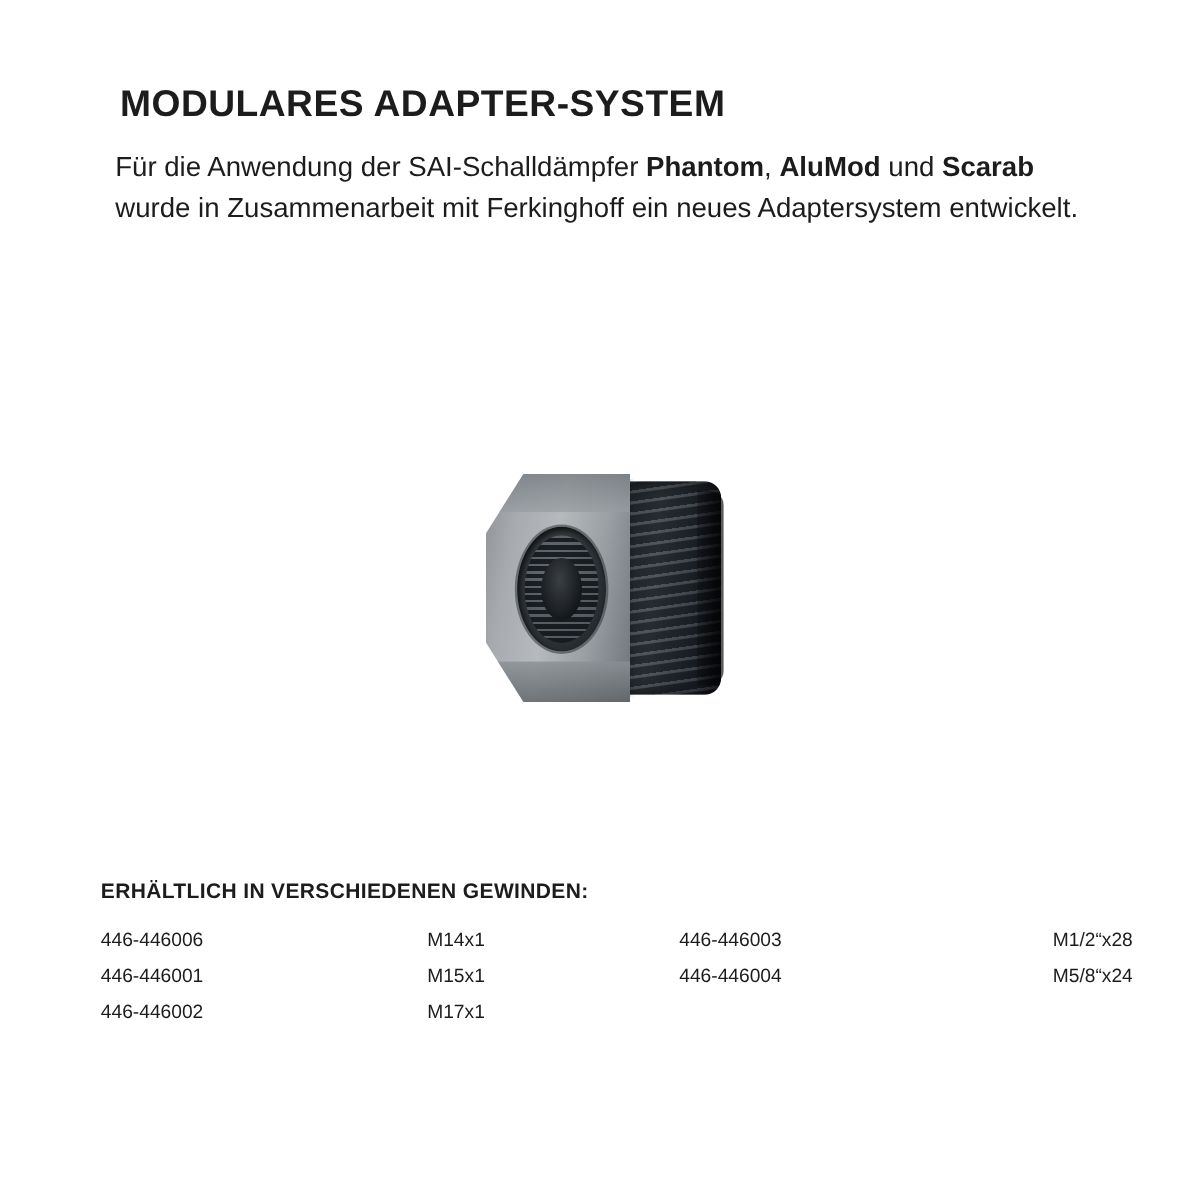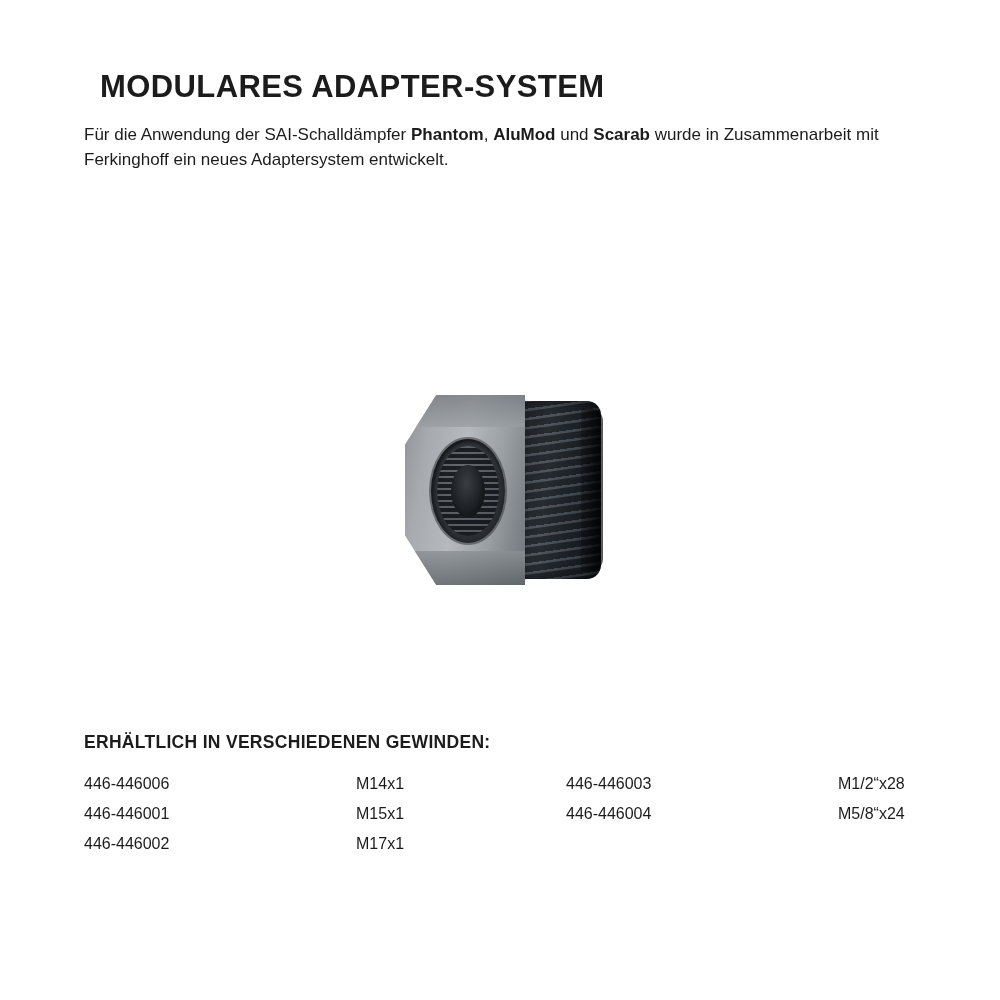--- a/index.html
+++ b/index.html
@@ -31,24 +31,24 @@
   .title {
     font-size: 31px;
     font-weight: bold;
     letter-spacing: 0.4px;
     color: #1c1c1c;
     margin: 0 0 18px 16px;
     line-height: 1.1;
   }
 
   .intro {
-    font-size: 17px;
+    font-size: 23px;
     line-height: 1.48;
     color: #1c1c1c;
-    margin: 0;
+    margin: 12px;
     max-width: 820px;
   }
   .intro b {
     font-weight: bold;
   }
 
   
   .product-figure {
     position: absolute;
     left: 0;
@@ -199,21 +199,21 @@
   .cell-thread {
     width: 210px;
     flex: 0 0 210px;
   }
   .cell-art2 {
     width: 272px;
     flex: 0 0 272px;
   }
   .cell-thread2 {
     flex: 1 1 auto;
-    text-align: left;
+    text-align: right;
   }
 </style>
 </head>
 <body>
 
 <div class="page">
 
   <div class="content">
     <h1 class="title">MODULARES ADAPTER-SYSTEM</h1>
     <p class="intro"><span>Für die Anwendung der SAI-Schalldämpfer </span><b>Phantom</b><span>, </span><b>AluMod</b><span> und </span><b>Scarab</b><span> wurde in Zusammenarbeit mit Ferkinghoff ein neues Adaptersystem entwickelt.</span></p>

